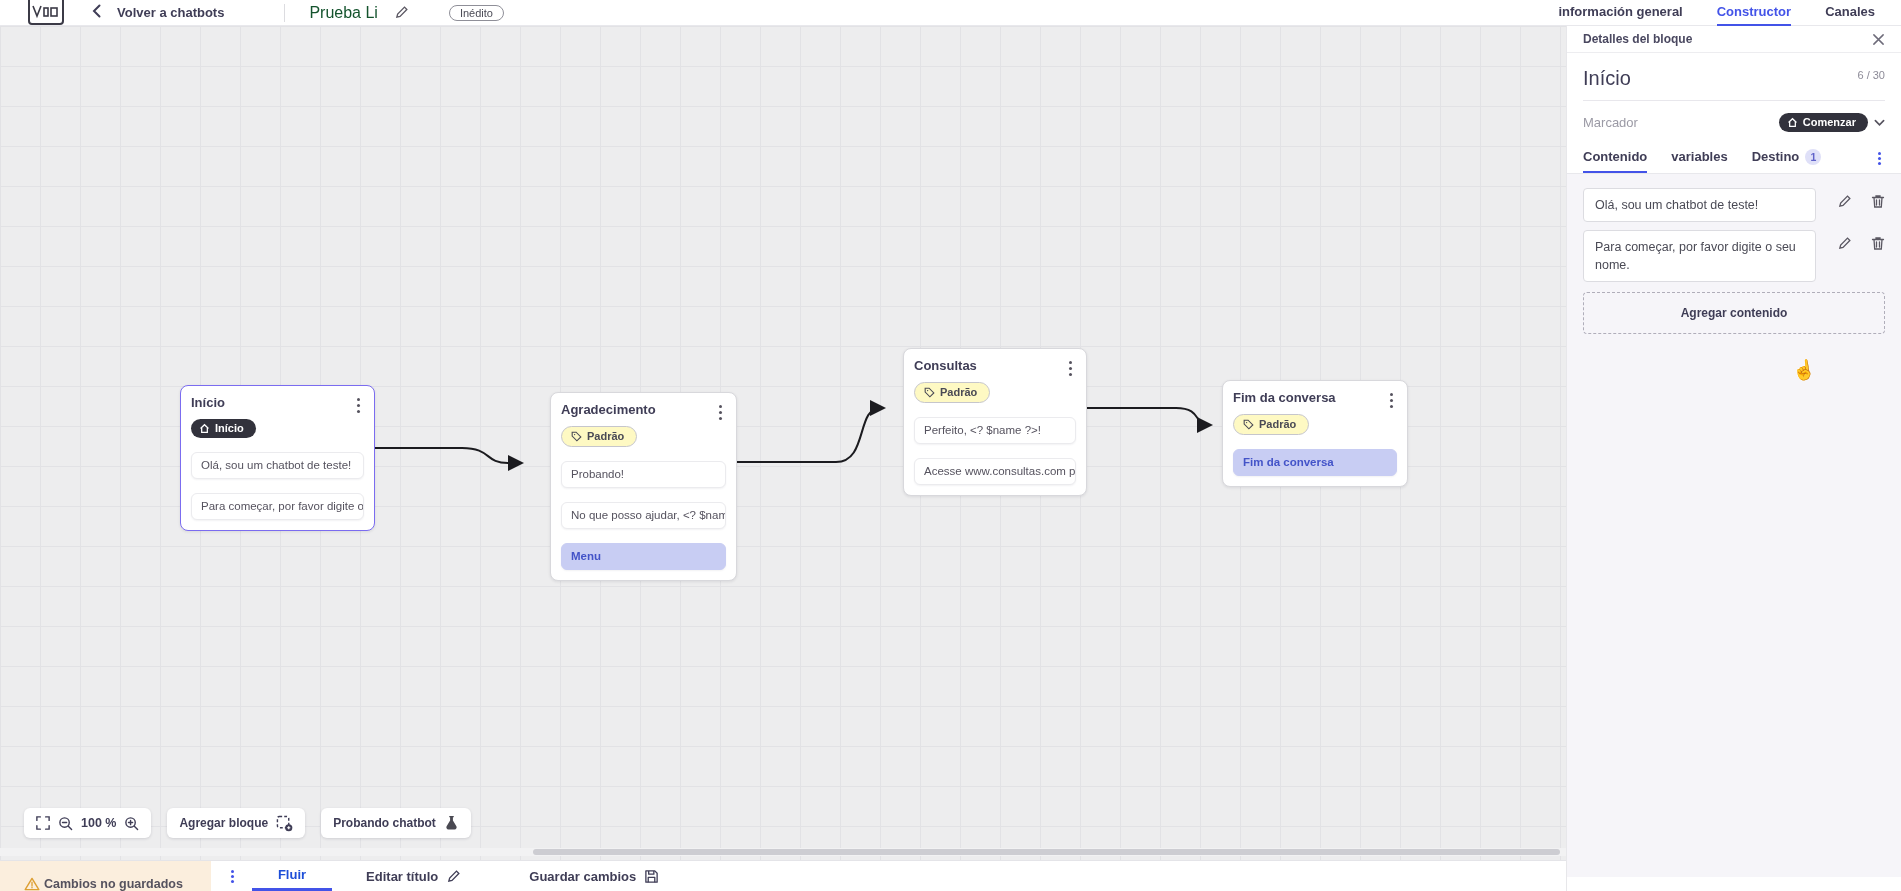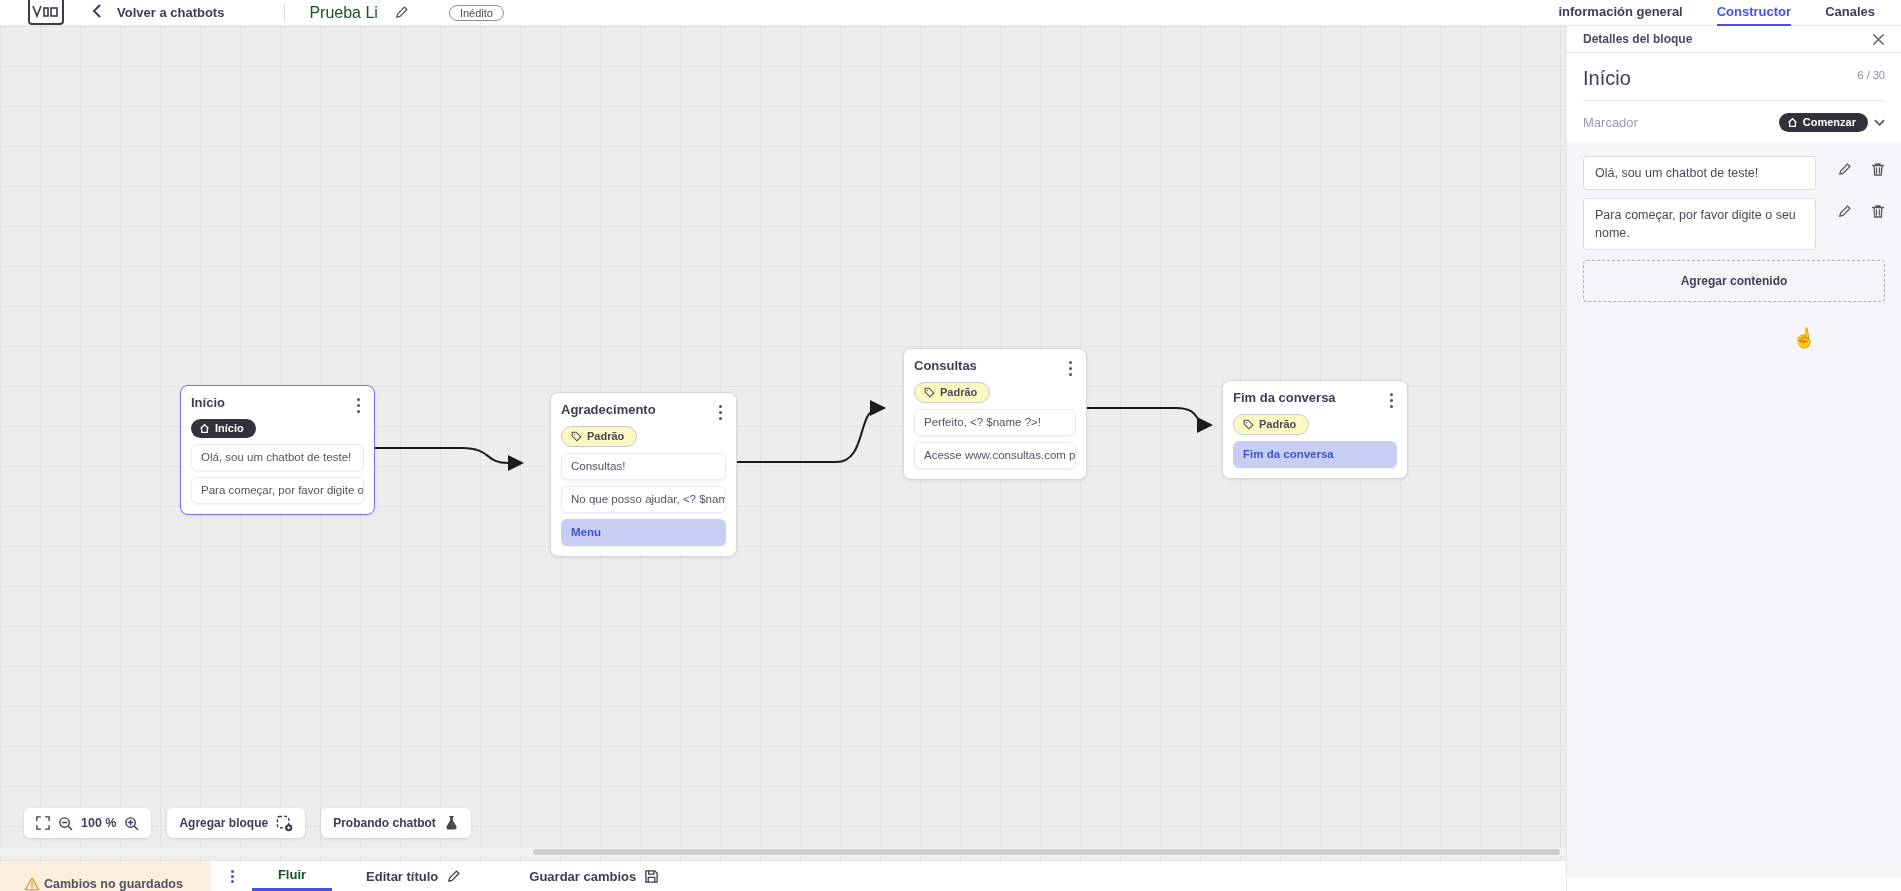--- a/index.html
+++ b/index.html
@@ -41,21 +41,21 @@
   .block-title { font-size:13px; font-weight:700; color:#3f3d56; }
   .dots-v { display:inline-block; width:3px; height:3px; border-radius:50%; background:#55525e;
     box-shadow:0 6px 0 #55525e, 0 12px 0 #55525e; margin:3px 4px 12px 0; cursor:pointer; }
   .dots-v.blue { background:#4353e8; box-shadow:0 5px 0 #4353e8, 0 10px 0 #4353e8; }
   .badge-dark { display:inline-flex; align-items:center; gap:5px; background:#32323c; color:#fff;
     font-size:11px; font-weight:700; border-radius:999px; padding:3px 12px 4px 8px; margin-top:6px; }
   .badge-outline { display:inline-flex; align-items:center; gap:5px; background:#fef9c3; color:#4a4a55;
     font-size:11px; font-weight:700; border:1px solid #c6c6cc; border-radius:999px; padding:3px 12px 4px 9px; margin-top:6px; }
   .block-item { background:#fff; border:1px solid #ebebee; border-radius:6px;
     box-shadow:0 1px 2px rgba(40,40,60,.06); font-size:11.5px; color:#55525e;
-    padding:6px 9px 7px; margin-top:6px; white-space:nowrap; overflow:hidden; }
+    padding:6px 9px 7px; margin-top:14px; white-space:nowrap; overflow:hidden; }
   .block-item.highlight { background:#c8cdf3; border-color:#c8cdf3; color:#4353c8; font-weight:700; }
   .block-item:first-of-type { margin-top:9px; }
 
   
   .canvas-toolbar { position:absolute; left:24px; top:782px; display:flex; gap:16px; }
   .tool-pill { background:#fff; border-radius:6px; box-shadow:0 1px 3px rgba(40,40,60,.15);
     height:30px; display:flex; align-items:center; gap:8px; padding:0 12px;
     font-size:12px; font-weight:700; color:#3f3d56; cursor:pointer; }
   .tool-pill svg { display:block; }
   .zoom-level { font-size:12.5px; font-weight:700; }
@@ -103,21 +103,21 @@
   .cursor-hand { position:absolute; left:225px; top:185px; font-size:19px; color:#2a2a2a;
     text-shadow:0 0 2px #fff; transform:rotate(-8deg); pointer-events:none; }
 
   
   .bottombar { position:absolute; left:0; top:860px; width:1566px; height:31px; background:#fff;
     border-top:1px solid #e4e4e8; display:flex; align-items:stretch; z-index:25; }
   .unsaved-seg { background:#fbeedd; display:flex; align-items:flex-end; gap:4px; padding:0 28px 0 24px; }
   .unsaved-label { font-size:12.5px; font-weight:700; color:#55525e; white-space:nowrap; }
   .bb-dots { display:flex; align-items:center; padding:0 14px 0 20px; cursor:pointer; }
   .flow-tab { display:flex; align-items:center; padding:0 26px; font-size:13px; font-weight:700;
-    color:#14532d; border-bottom:3px solid #4353e8; cursor:pointer; }
+    color:#1d4ed8; border-bottom:3px solid #4353e8; cursor:pointer; }
   .bb-item { display:flex; align-items:center; gap:8px; font-size:13px; font-weight:700; color:#3f3d56;
     padding:0 20px; cursor:pointer; }
   .bb-item.save { margin-left:28px; }
   .bb-icon { color:#3f3d56; display:inline-flex; }
 </style>
 </head>
 <body>
 
 <div class="app">
 
@@ -183,21 +183,21 @@
         <span class="block-title">Agradecimento</span>
         <span class="dots-v"></span>
       </div>
       <span class="badge-outline">
         <svg width="11" height="11" viewBox="0 0 14 14" fill="none" stroke="#4a4a55" stroke-width="1.4">
             <path d="M1.5 1.5 H6.5 L12.5 7.5 L7.5 12.5 L1.5 6.5 Z"></path>
             <circle cx="4.6" cy="4.6" r="0.9" fill="#4a4a55" stroke="none"></circle>
           </svg>
         <span>Padrão</span>
       </span>
-      <div class="block-item">Consultas!</div>
+      <div class="block-item">Probando!</div>
       <div class="block-item">No que posso ajudar, &lt;? $name ...</div>
       <div class="block-item highlight">Menu</div>
     </div>
 
     <div class="block" style="left:903px; top:322px; width:184px;">
       <div class="block-head">
         <span class="block-title">Consultas</span>
         <span class="dots-v"></span>
       </div>
       <span class="badge-outline">
@@ -299,20 +299,31 @@
           </span>
           <span class="chev-down">
             <svg width="11" height="8" viewBox="0 0 12 8" fill="none" stroke="currentColor" stroke-width="1.8" stroke-linecap="round">
                 <path d="M1.5 1.5 L6 6 L10.5 1.5"></path>
               </svg>
           </span>
         </span>
       </div>
     </div>
 
+    <div class="panel-tabs">
+      <span class="panel-tab active">Contenido</span>
+      <span class="panel-tab">variables</span>
+      <span class="panel-tab">
+        <span>Destino</span>
+        <span class="count-badge">1</span>
+      </span>
+      <span class="dots-wrap">
+          <span class="dots-v blue"></span>
+        </span>
+    </div>
 
     <div class="panel-content">
       <div class="content-row">
         <div class="content-field">Olá, sou um chatbot de teste!</div>
         <div class="row-icons">
           <span class="pencil-icon">
             <svg width="15" height="15" viewBox="0 0 16 16" fill="none" stroke="currentColor" stroke-width="1.4" stroke-linecap="round">
                 <path d="M11.2 2.3l2.5 2.5M3 13l.9-3.4 7.3-7.3 2.5 2.5-7.3 7.3L3 13z"></path>
               </svg>
           </span>

